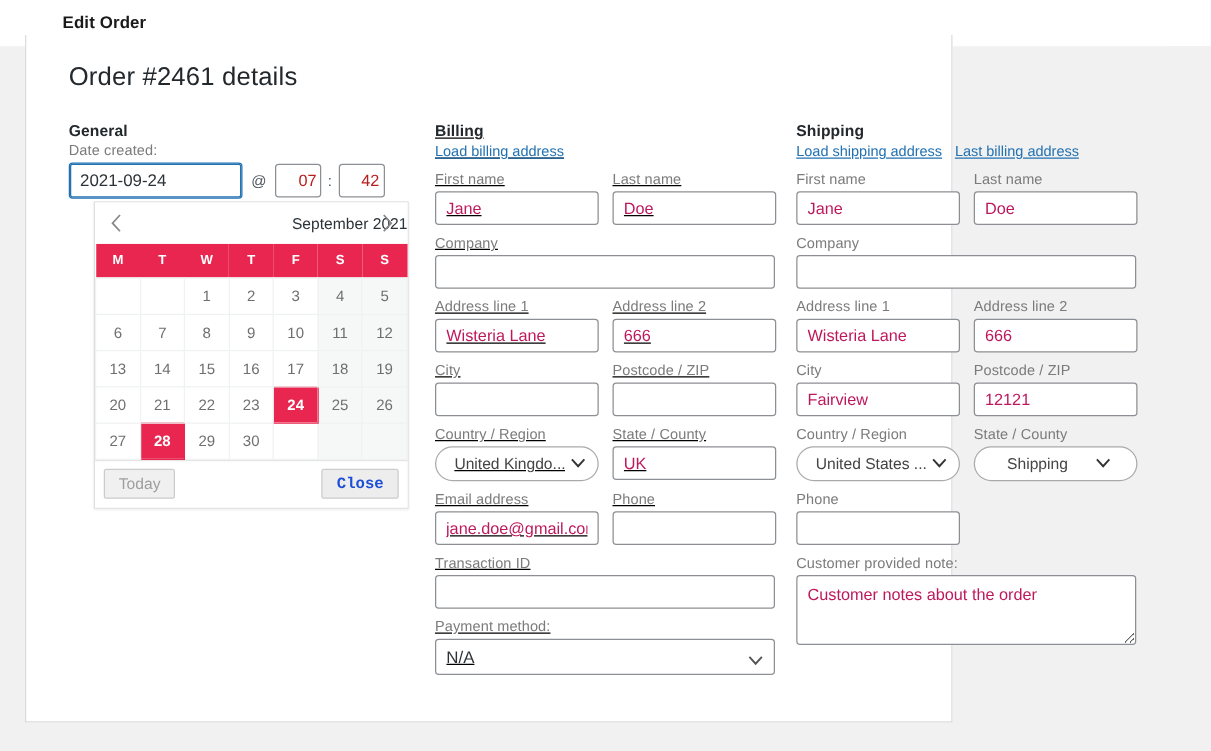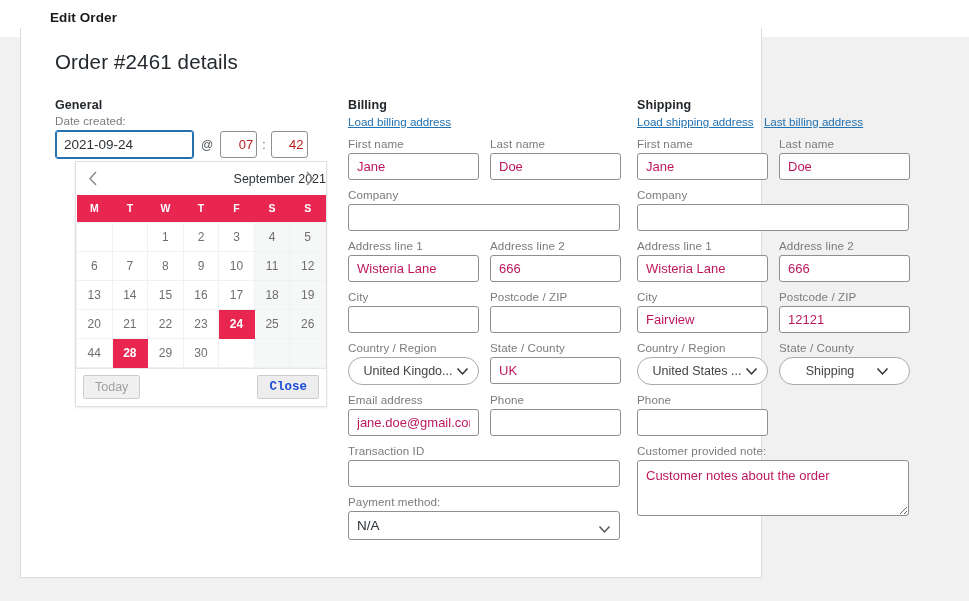--- a/index.html
+++ b/index.html
@@ -52,21 +52,21 @@
   .col-links { font-size: 11.6px; line-height: 15px; margin-bottom: 8px; white-space: nowrap;}
   .col-links a {
     color: #2271b1; text-decoration: underline; cursor: pointer;
     margin-right: 7px;
   }
   .col-links a:last-child { margin-right: 0; }
 
   
   .col { position: absolute; top: 70px; }
   .col-general  { left: 34px;  width: 290px; }
-  .col-billing  { left: 327px; width: 290px; }
+  .col-billing  { left: 327px; width: 290px; text-decoration: underline; }
   .col-shipping { left: 616px; width: 292px; }
 
   
   .lbl {
     display: block; font-size: 11.6px; color: #7b7b7b;
     margin-bottom: 3px; letter-spacing: .1px;
   }
   .row2 { display: flex; gap: 11px; }
   .fld { margin-bottom: 8px; }
   .fld.half { width: 131px; }
@@ -281,21 +281,21 @@
             <tr>
               <td>20</td>
               <td>21</td>
               <td>22</td>
               <td>23</td>
               <td class="sel">24</td>
               <td class="we">25</td>
               <td class="we">26</td>
             </tr>
             <tr>
-              <td>44</td>
+              <td>27</td>
               <td class="today">28</td>
               <td>29</td>
               <td>30</td>
               <td class="empty"></td>
               <td class="we empty"></td>
               <td class="we empty"></td>
             </tr>
           </tbody>
       </table>
 

